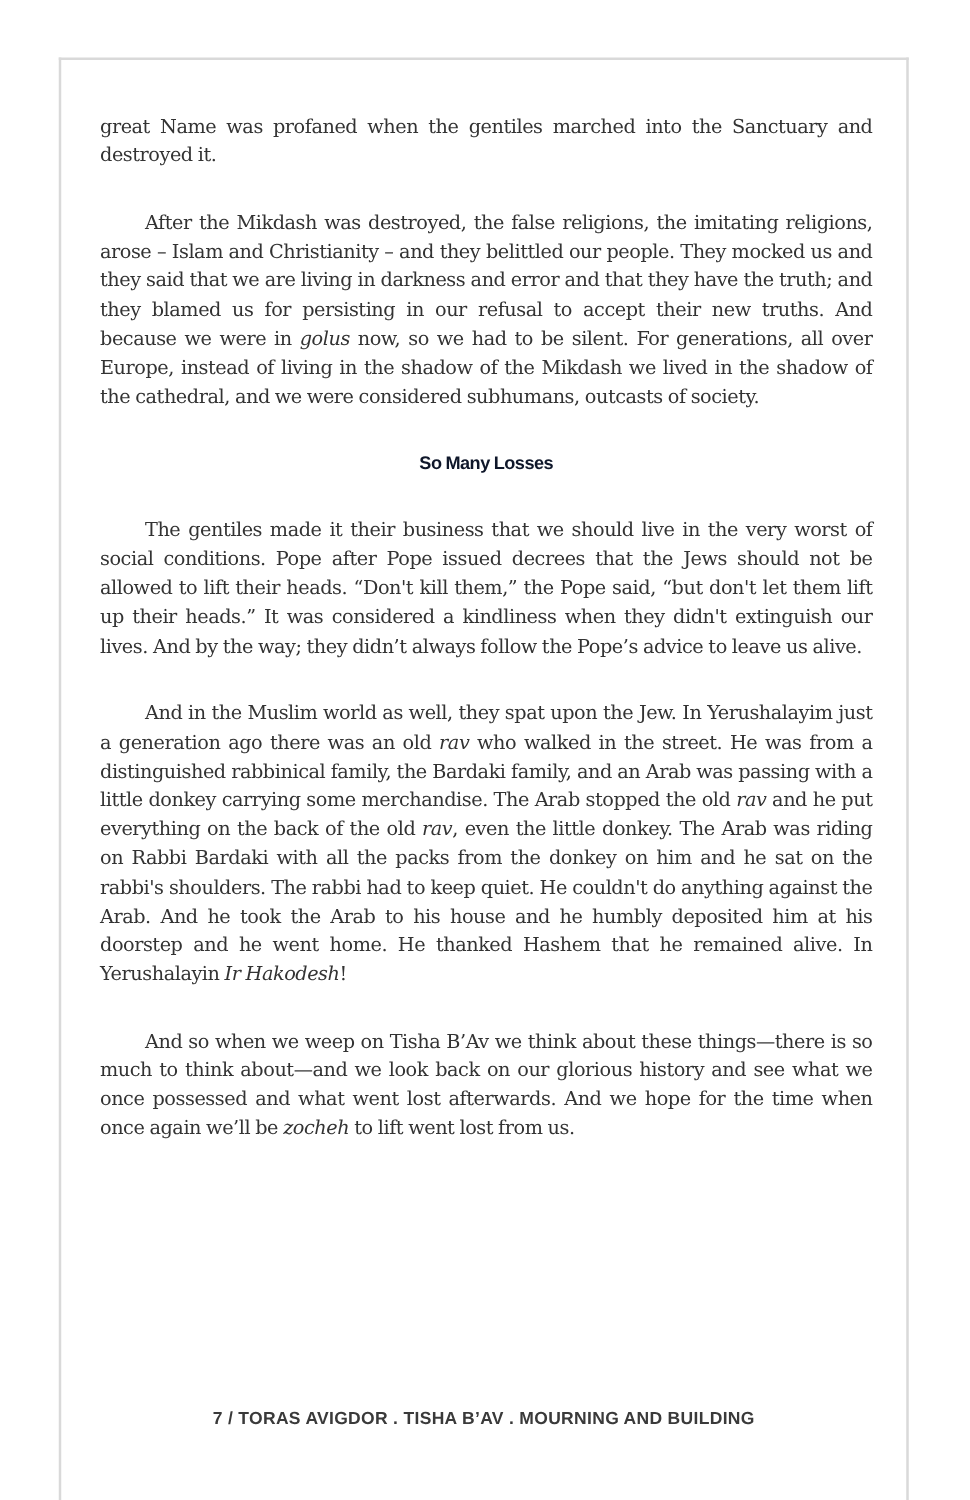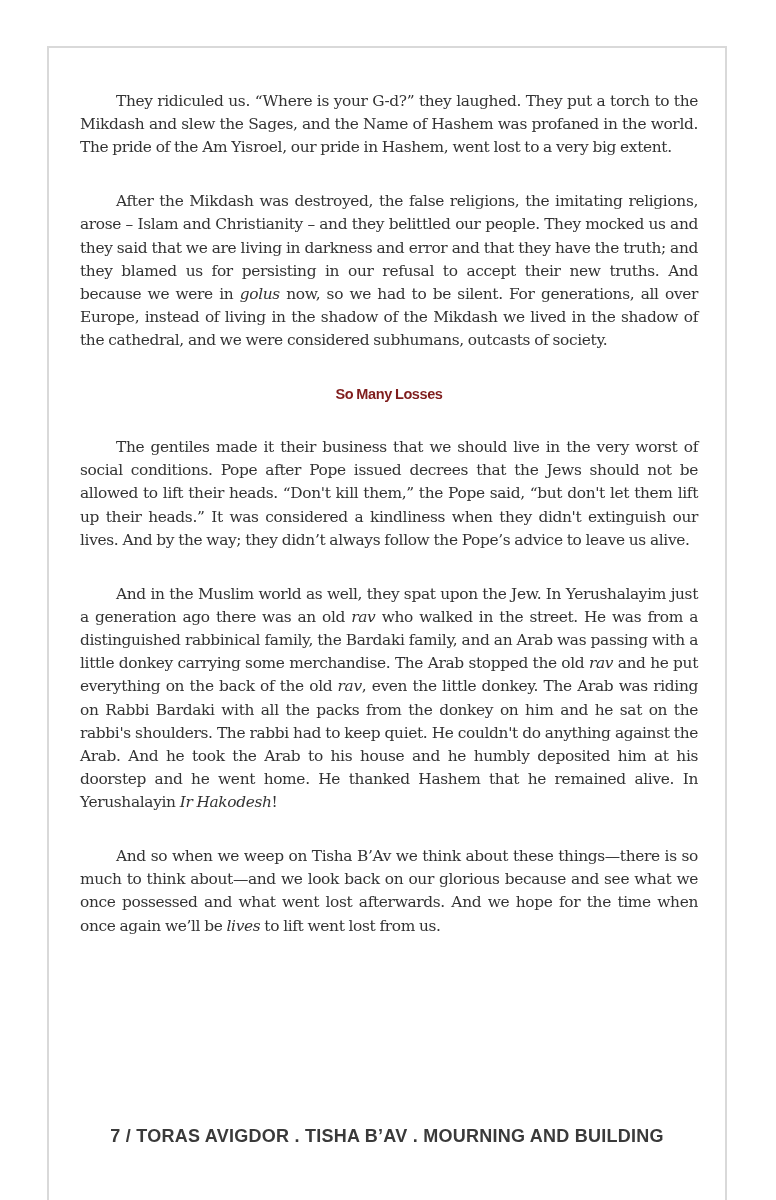--- a/index.html
+++ b/index.html
@@ -44,53 +44,53 @@
     .content p.first {
       text-indent: 0;
     }
     .content em {
     }
     .section-heading {
       font-family: "Liberation Sans", "DejaVu Sans", sans-serif;
       font-weight: bold;
       font-size: 14.5px;
       text-align: center;
-      color: #7f1d1d;
+      color: #0f172a;
       margin: 0 0 30px 0;
       letter-spacing: -0.4px;
       line-height: 23px;
     }
     .footer {
       position: absolute;
       left: 0;
       top: 1078px;
       width: 676px;
       text-align: center;
       font-family: "Liberation Sans", "DejaVu Sans", sans-serif;
       font-weight: bold;
-      font-size: 18px;
+      font-size: 14px;
       letter-spacing: 0.25px;
       color: #3a3a3a;
     }
   </style>
 </head>
 <body>
 
 <div class="page">
   <div class="content">
 
+    <p class="first">great Name was profaned when the gentiles marched into the Sanctuary and destroyed it.</p>
 
-    <p>They ridiculed us. “Where is your G-d?” they laughed. They put a torch to the Mikdash and slew the Sages, and the Name of Hashem was profaned in the world. The pride of the Am Yisroel, our pride in Hashem, went lost to a very big extent.</p>
 
     <p><span>After the Mikdash was destroyed, the false religions, the imitating religions, arose – Islam and Christianity – and they belittled our people. They mocked us and they said that we are living in darkness and error and that they have the truth; and they blamed us for persisting in our refusal to accept their new truths. And because we were in </span><em>golus</em><span> now, so we had to be silent. For generations, all over Europe, instead of living in the shadow of the Mikdash we lived in the shadow of the cathedral, and we were considered subhumans, outcasts of society.</span></p>
 
     <div class="section-heading">So Many Losses</div>
 
     <p>The gentiles made it their business that we should live in the very worst of social conditions. Pope after Pope issued decrees that the Jews should not be allowed to lift their heads. “Don't kill them,” the Pope said, “but don't let them lift up their heads.” It was considered a kindliness when they didn't extinguish our lives. And by the way; they didn’t always follow the Pope’s advice to leave us alive.</p>
 
     <p><span>And in the Muslim world as well, they spat upon the Jew. In Yerushalayim just a generation ago there was an old </span><em>rav</em><span> who walked in the street. He was from a distinguished rabbinical family, the Bardaki family, and an Arab was passing with a little donkey carrying some merchandise. The Arab stopped the old </span><em>rav</em><span> and he put everything on the back of the old </span><em>rav</em><span>, even the little donkey. The Arab was riding on Rabbi Bardaki with all the packs from the donkey on him and he sat on the rabbi's shoulders. The rabbi had to keep quiet. He couldn't do anything against the Arab. And he took the Arab to his house and he humbly deposited him at his doorstep and he went home. He thanked Hashem that he remained alive. In Yerushalayin </span><em>Ir Hakodesh</em><span>!</span></p>
 
-    <p><span>And so when we weep on Tisha B’Av we think about these things—there is so much to think about—and we look back on our glorious because and see what we once possessed and what went lost afterwards. And we hope for the time when once again we’ll be </span><em>lives</em><span> to lift went lost from us.</span></p>
+    <p><span>And so when we weep on Tisha B’Av we think about these things—there is so much to think about—and we look back on our glorious history and see what we once possessed and what went lost afterwards. And we hope for the time when once again we’ll be </span><em>zocheh</em><span> to lift went lost from us.</span></p>
 
   </div>
 
   <div class="footer">7 / TORAS AVIGDOR . TISHA B’AV . MOURNING AND BUILDING</div>
 </div>
 
 </body></html>

